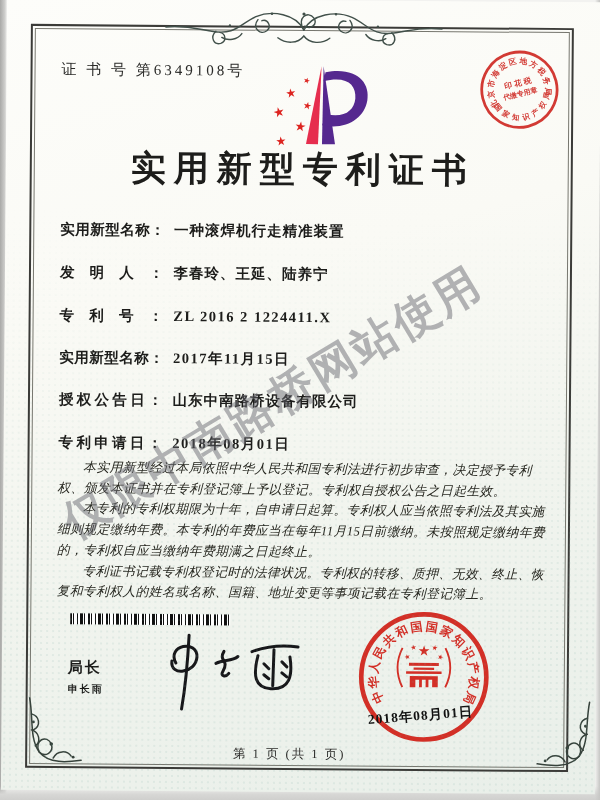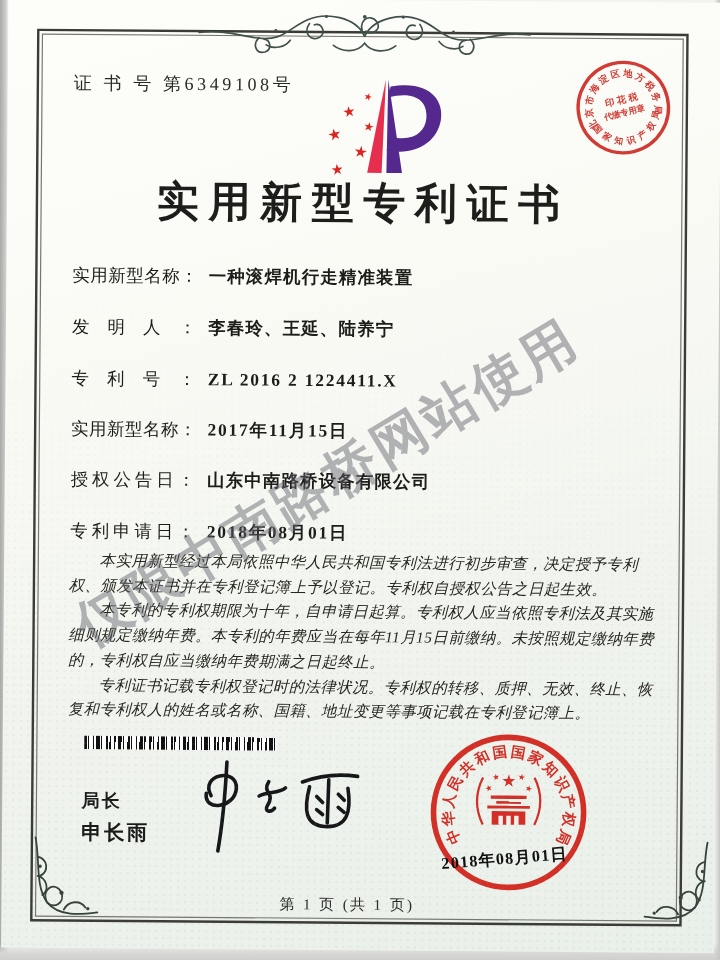--- a/index.html
+++ b/index.html
@@ -40,40 +40,40 @@
   .logo { position:absolute; left:252px; top:60px; }
   .tax-stamp { position:absolute; left:468px; top:40px; opacity:.92; }
 
   .title { position:absolute; left:0; top:146px; width:100%; text-align:center;
            font-size:35px; font-weight:700; letter-spacing:8px; color:#1d1d1b; }
 
   
   .rows { position:absolute; left:55px; top:0; width:500px; }
   .row { position:absolute; left:0; white-space:nowrap; font-size:14.5px; color:#1c1c1a; }
   .row .lbl { display:inline-block; width:104px; text-align:justify; text-align-last:justify;
-              font-weight:400; letter-spacing:.5px; }
+              font-weight:700; letter-spacing:.5px; }
   .row .val { margin-left:6px; }
   .val-hei { font-family:"Liberation Sans", sans-serif; font-weight:700; letter-spacing:1px; }
   .val-num { font-family:"Liberation Serif", serif; font-weight:600; letter-spacing:1.5px; }
   .r0{top:222px} .r1{top:265px} .r2{top:308px} .r3{top:350px} .r4{top:392px} .r5{top:435px}
 
   
   .body-text { position:absolute; left:54px; top:459px; width:496px;
                font-size:12.8px; line-height:1.62; color:#26261f; letter-spacing:.4px; }
   .body-text p { text-indent:2em; font-style:italic; }
 
   
   .barcode { position:absolute; left:68px; top:615px; width:160px; height:11px;
              background:repeating-linear-gradient(90deg,
                #111 0 2px, #fff 2px 3px, #111 3px 4px, #fff 4px 7px,
                #111 7px 8px, #fff 8px 10px, #111 10px 13px, #fff 13px 14px,
                #111 14px 15px, #fff 15px 18px); }
   .director-title { position:absolute; left:66px; top:660px; font-size:15px; font-weight:700;
                     font-family:Liberation Mono, monospace; color:#1b1b19; letter-spacing:2px; }
-  .director-name  { position:absolute; left:66px; top:684px; font-size:17px; font-weight:700;
+  .director-name  { position:absolute; left:66px; top:684px; font-size:10px; font-weight:700;
                     font-family:"Liberation Sans", sans-serif; color:#1b1b19; letter-spacing:2px; }
   .signature { position:absolute; left:150px; top:630px; }
 
   .office-seal { position:absolute; left:352px; top:606px; opacity:.95; }
   .seal-date { position:absolute; left:344px; top:706px; width:150px; text-align:center;
                font-size:13.5px; font-weight:700; color:#111; letter-spacing:1px;
                transform:rotate(-5deg); }
 
   .footer { position:absolute; left:0; top:746px; width:576px; text-align:center;
             font-size:12.5px; color:#2a2a28; letter-spacing:2px; }

